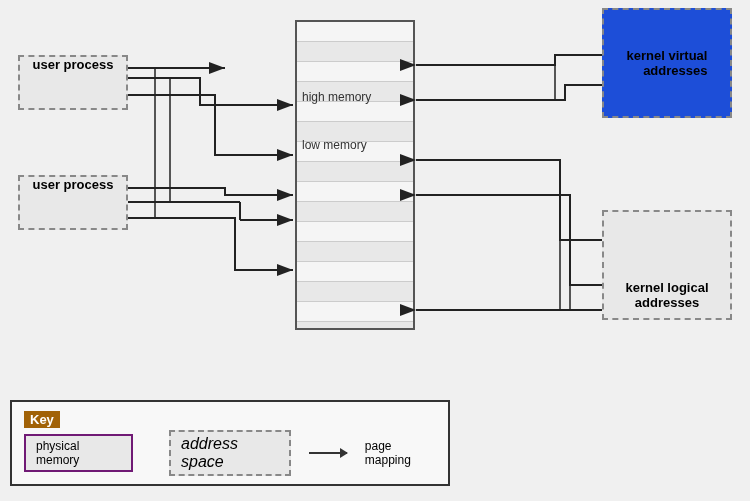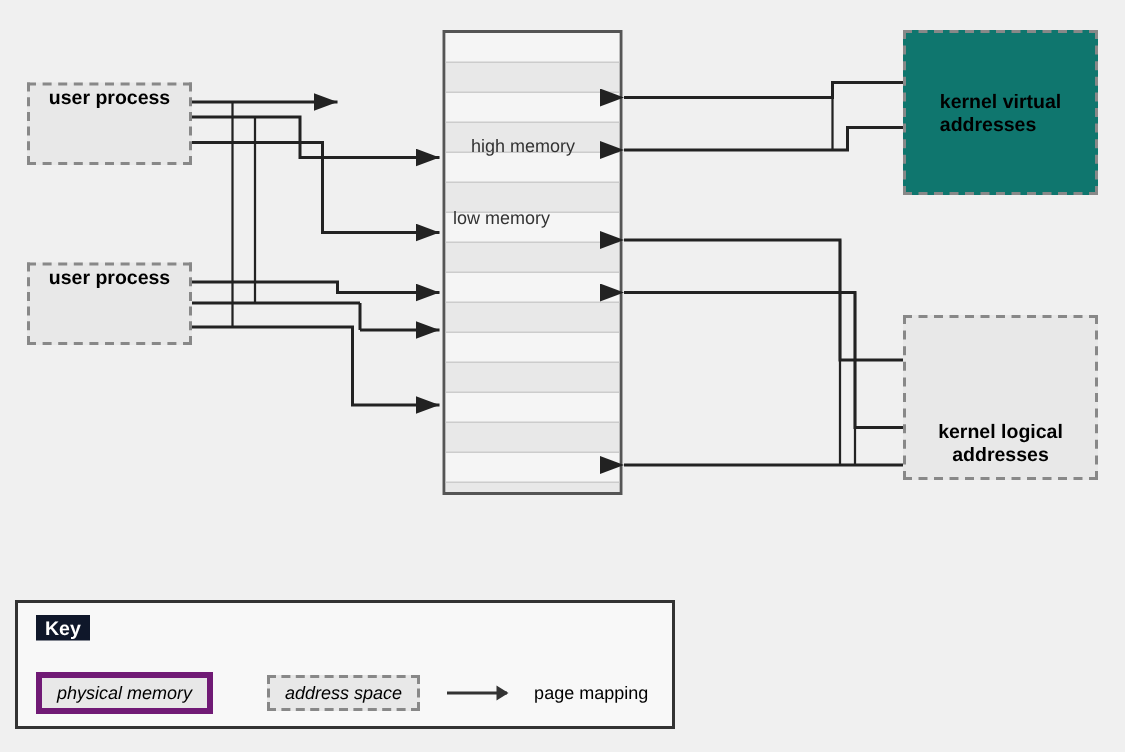--- a/index.html
+++ b/index.html
@@ -72,41 +72,40 @@
 
     .memory-label {
       position: absolute;
       font-size: 12px;
       color: #333;
     }
 
     .high-memory-label {
       left: 302px;
       top: 90px;
-      margin-left: 12px;
     }
 
     .low-memory-label {
       left: 302px;
       top: 138px;
     }
 
     
     .kernel-virtual {
       position: absolute;
       right: 18px;
-      top: 20px;
+      top: 8px;
       width: 130px;
       height: 110px;
       border: 2px dashed #888;
-      background: #0f766e;
+      background: #1d4ed8;
       display: flex;
       align-items: center;
       justify-content: center;
-      text-align: left;
+      text-align: right;
       font-weight: bold;
       font-size: 13px;
       padding: 8px;
     }
 
     
     .kernel-logical {
       position: absolute;
       right: 18px;
       top: 210px;
@@ -140,47 +139,46 @@
       left: 10px;
       width: 440px;
       border: 2px solid #333;
       background: #f8f8f8;
       padding: 8px 12px;
     }
 
     .key-title {
       font-weight: bold;
       font-size: 13px;
-      margin-bottom: 21px;
-      background: #0f172a;
+      margin-bottom: 2px;
+      background: #a16207;
       color: #fff;
       display: inline-block;
       padding: 1px 6px;
     }
 
     .key-items {
       display: flex;
       align-items: center;
       gap: 18px;
     }
 
     .key-physical {
-      border: 4px solid #701a75;
+      border: 2px solid #701a75;
+      background: #e8e8e8;
+      padding: 3px 10px;
+      font-size: 12px;
+    }
+
+    .key-address {
+      border: 2px dashed #888;
       background: #e8e8e8;
       padding: 3px 10px;
       font-style: italic;
-      font-size: 12px;
-    }
-
-    .key-address {
-      border: 2px dashed #888;
-      background: #e8e8e8;
-      padding: 3px 10px;
-      font-style: italic;
-      font-size: 12px;
+      font-size: 16px;
       margin-left: 18px;
     }
 
     .key-arrow-label {
       display: flex;
       align-items: center;
       gap: 18px;
       font-size: 12px;
     }
 

